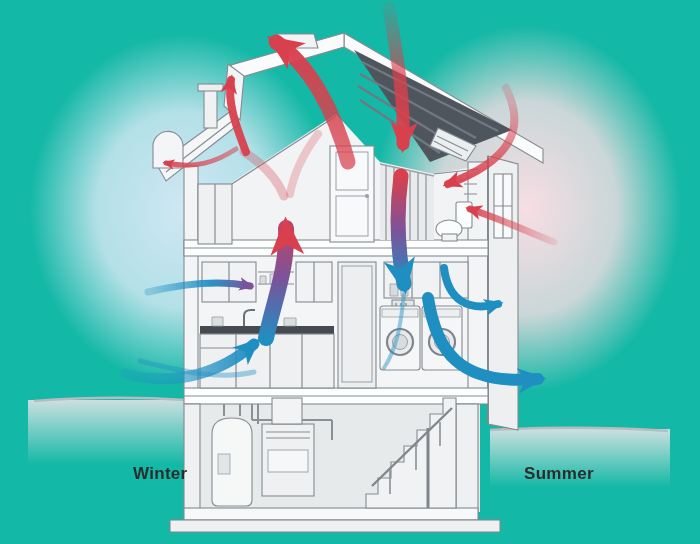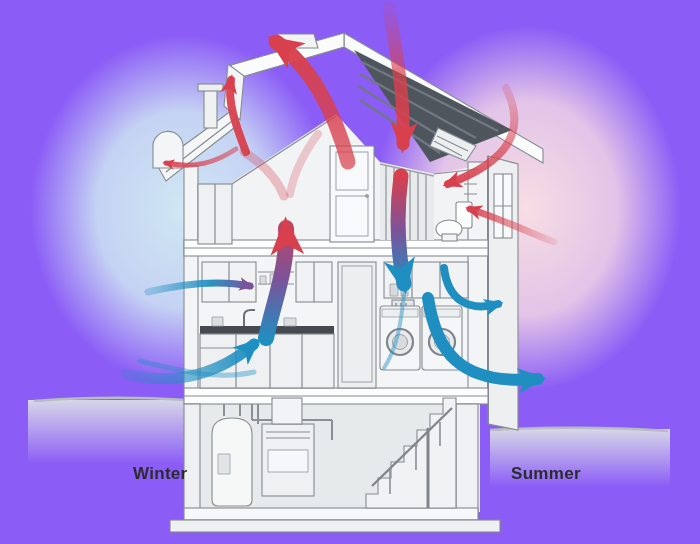--- a/index.html
+++ b/index.html
@@ -1,26 +1,26 @@
 <!DOCTYPE html>
 <html><head>
 <meta charset="utf-8">
 <style>
   html,body{margin:0;padding:0;background:#ffffff;}
-  .stage{position:relative;width:700px;height:544px;background:#8b5cf6;overflow:hidden;
+  .stage{position:relative;width:700px;height:544px;background:#14b8a6;overflow:hidden;
          font-family:"Liberation Sans",sans-serif;}
   .tint{position:absolute;pointer-events:none;}
   .tint-winter{left:14px;top:0;width:366px;height:456px;
     background:radial-gradient(ellipse 52% 48% at 46% 46%, #cfe7f3 0%, rgba(207,231,243,.85) 45%, rgba(207,231,243,0) 80%);}
   .tint-summer{left:346px;top:12px;width:348px;height:446px;
     background:radial-gradient(ellipse 54% 50% at 52% 44%, #f7dee4 0%, rgba(247,222,228,.8) 48%, rgba(247,222,228,0) 82%);}
   svg.scene{position:absolute;left:0;top:0;}
   .label{position:absolute;font-weight:bold;font-size:17px;color:#2b2c2d;letter-spacing:.3px;}
   .lbl-winter{left:133px;top:464px;}
-  .lbl-summer{left:511px;top:464px;}
+  .lbl-summer{left:524px;top:464px;}
   .ln{stroke:#878d93;stroke-width:1.2;fill:none;}
   .ln2{stroke:#80868c;stroke-width:1.8;fill:none;}
   .sh{stroke:#858b91;stroke-width:1.1;}
   .arrow{fill:none;stroke-linecap:round;}
 </style>
 </head>
 <body>
 
 <div class="stage">
 

